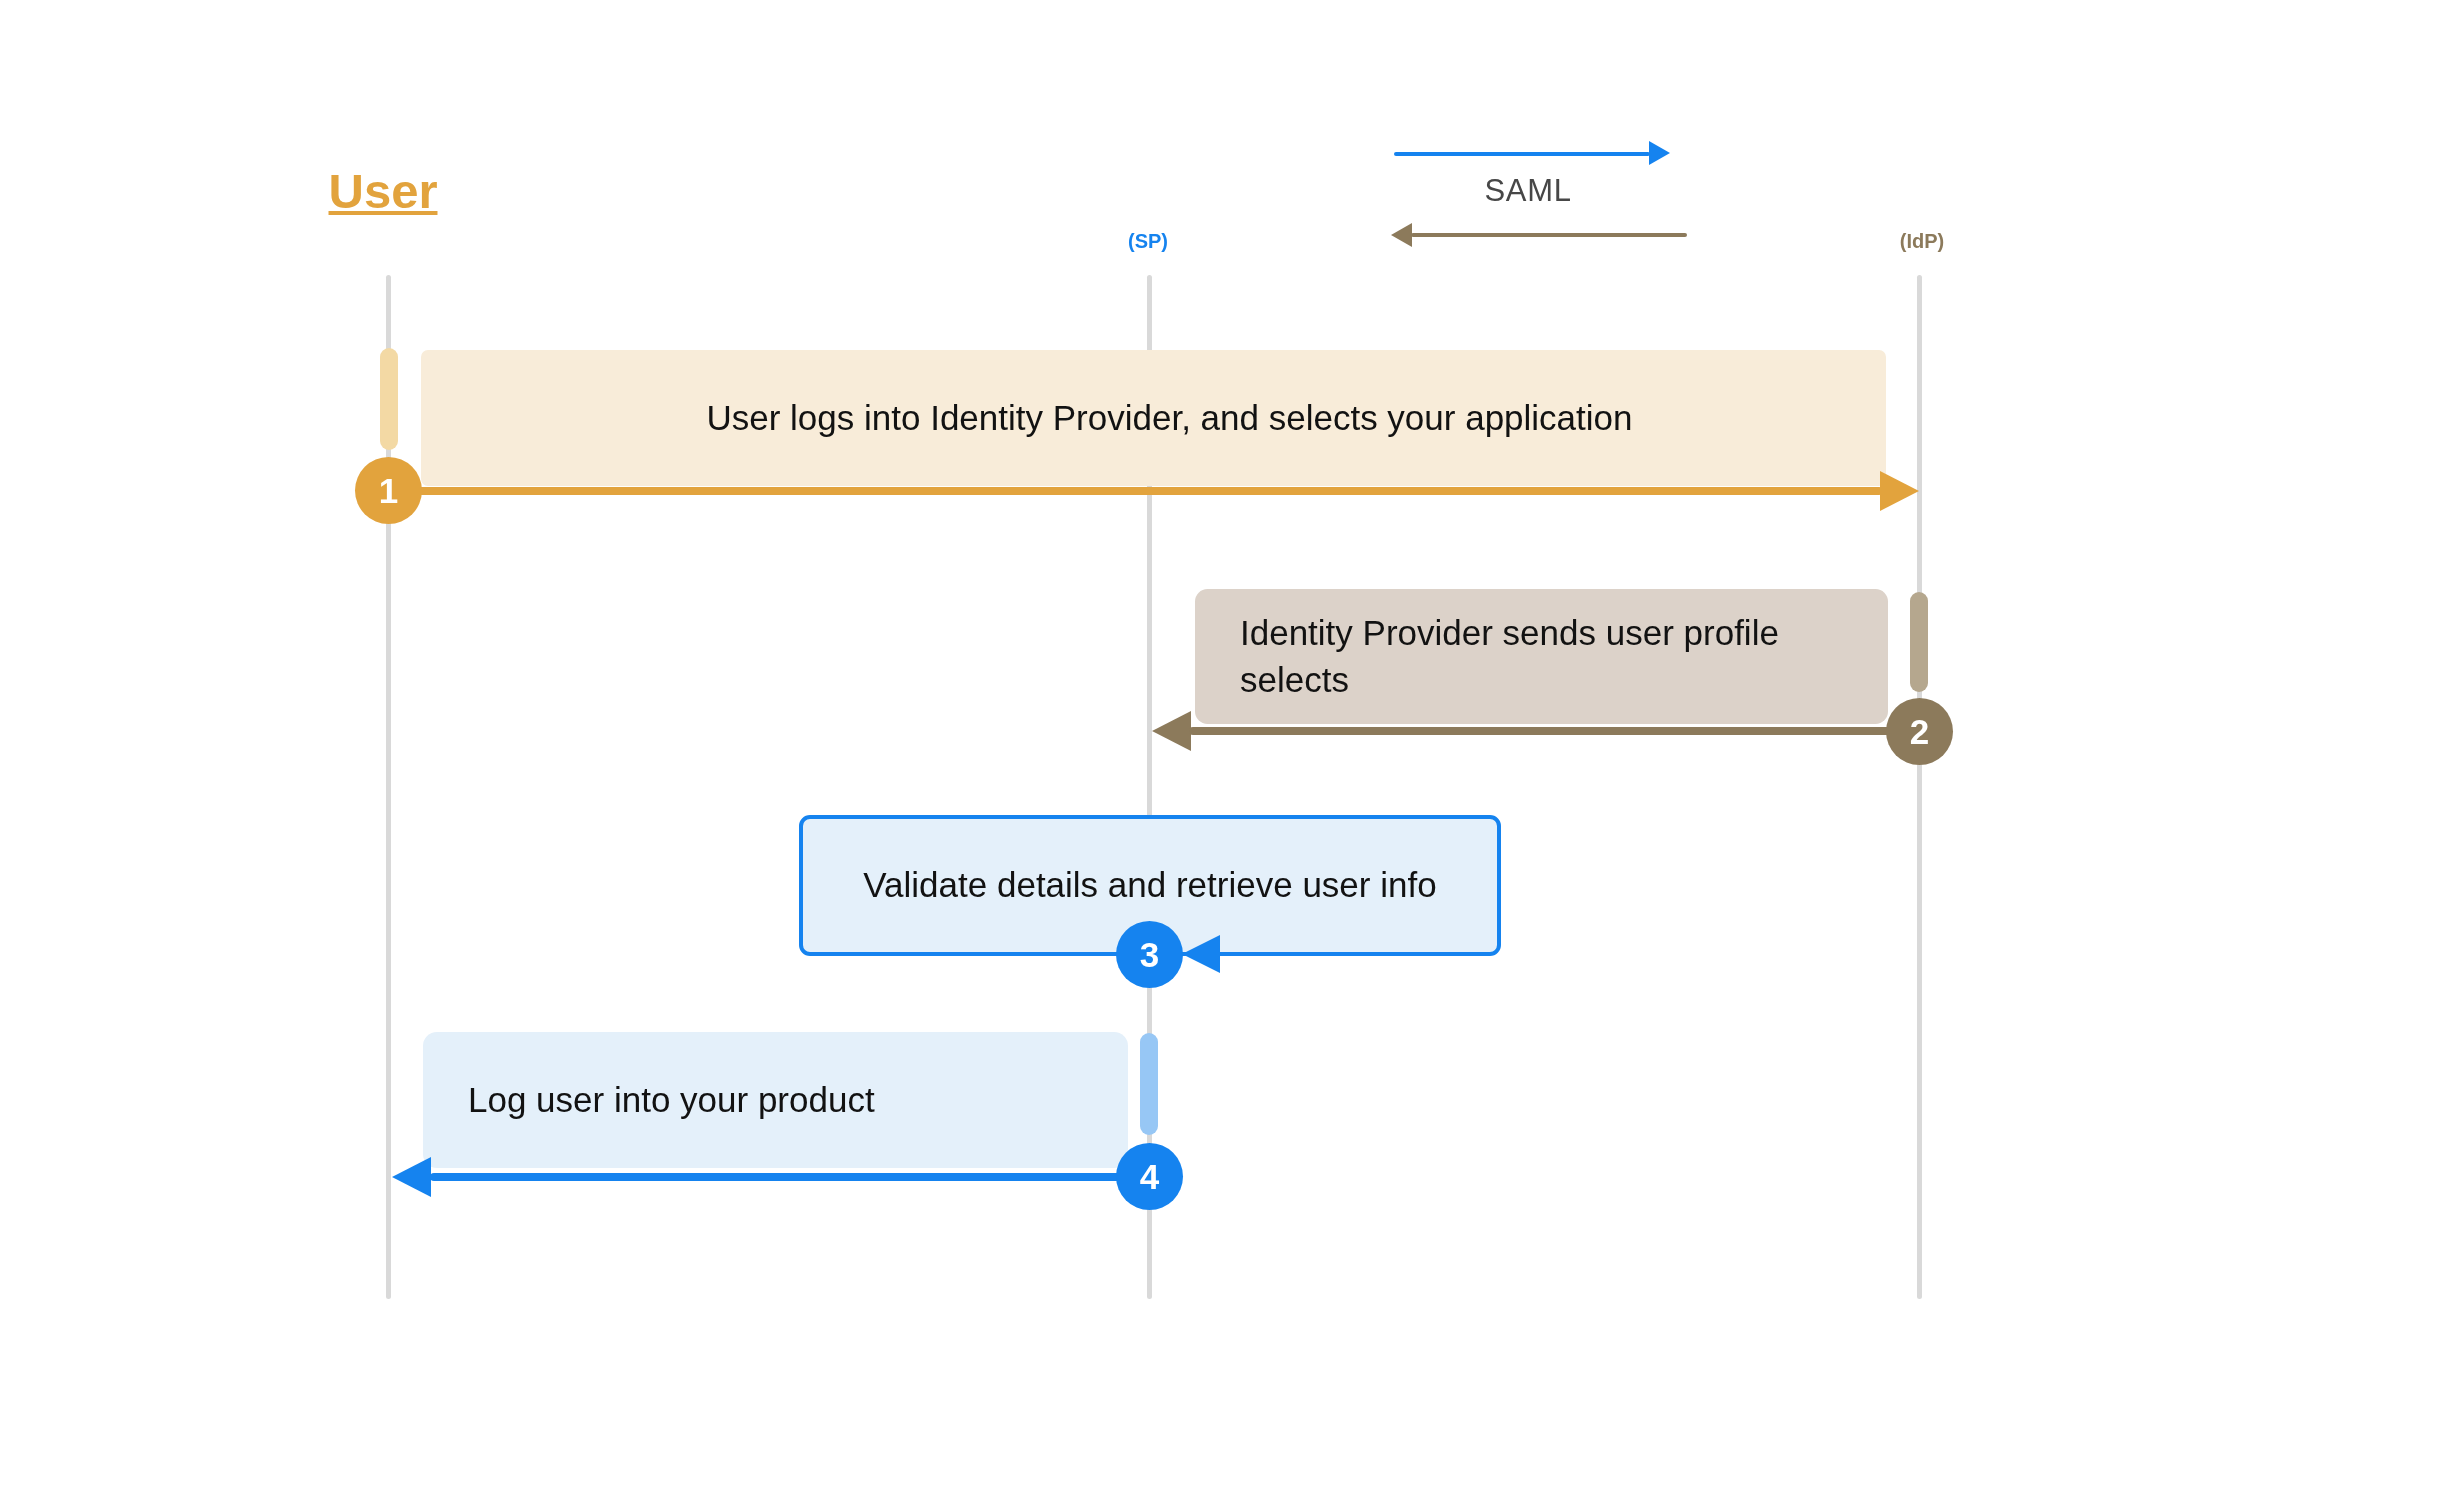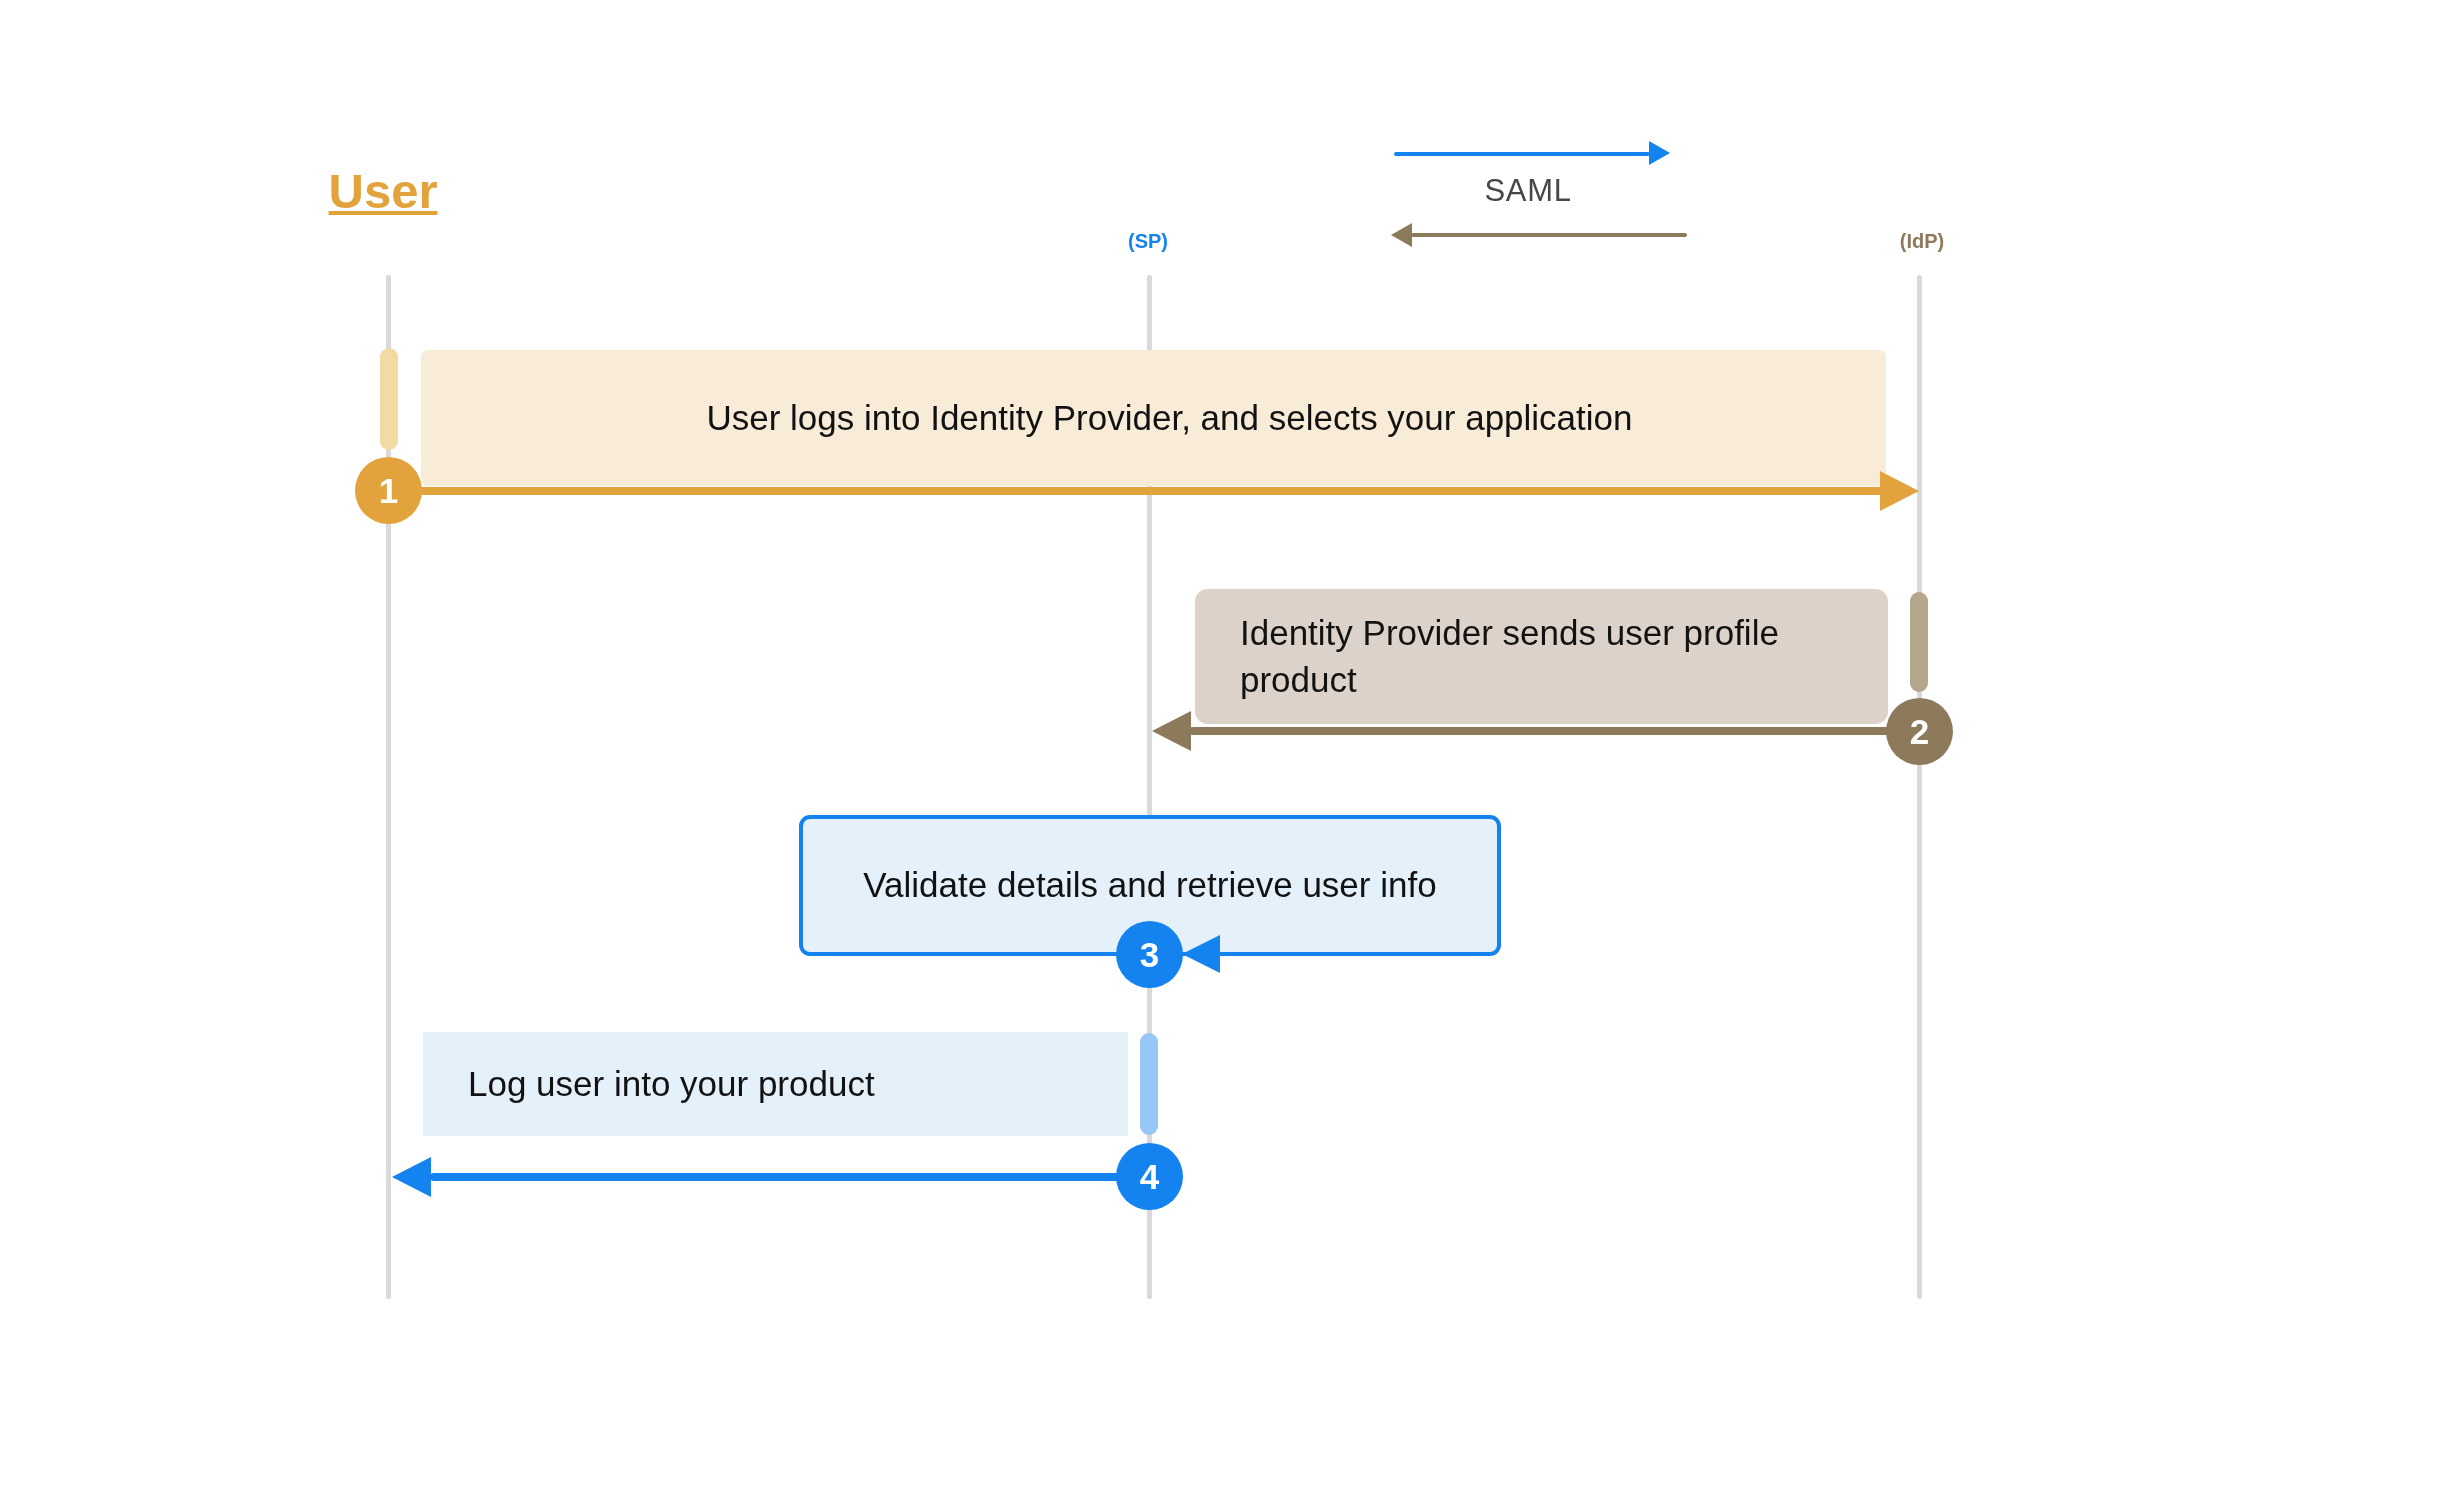--- a/index.html
+++ b/index.html
@@ -107,34 +107,34 @@
   <div class="msg-box box-center" style="left:421px;top:350px;width:1465px;height:136px;background:var(--cream);border-radius:7px;padding-left:32px;">
     <span class="line">User logs into Identity Provider, and selects your application</span>
   </div>
   <div class="arrow-line" style="left:389px;top:487px;width:1494px;background:var(--orange);"></div>
   <div class="arrow-head" style="left:1880px;top:471px;border-top:20px solid transparent;border-bottom:20px solid transparent;border-left:39px solid var(--orange);"></div>
   <div class="num-circle bg-orange" style="left:355px;top:457px;">1</div>
 
   <div class="activation" style="left:1910px;top:592px;height:100px;background:var(--taupe-dark);"></div>
   <div class="msg-box box-left" style="left:1195px;top:589px;width:693px;height:135px;background:var(--taupe);border-radius:12.5px;">
     <span class="line">Identity Provider sends user profile</span>
-    <span class="line">product</span>
+    <span class="line">selects</span>
   </div>
   <div class="arrow-head" style="left:1152px;top:711px;border-top:20px solid transparent;border-bottom:20px solid transparent;border-right:39px solid var(--brown);"></div>
   <div class="arrow-line" style="left:1189px;top:727px;width:730px;background:var(--brown);"></div>
   <div class="num-circle bg-brown" style="left:1886px;top:698px;">2</div>
 
   <div class="msg-box box-center" style="left:799px;top:815px;width:702px;height:141px;background:var(--blue-pale);border:4.2px solid var(--blue);border-radius:11px;">
     <span class="line">Validate details and retrieve user info</span>
   </div>
   <div class="arrow-head" style="left:1182px;top:935px;border-top:19.5px solid transparent;border-bottom:19.5px solid transparent;border-right:38px solid var(--blue);"></div>
   <div class="num-circle bg-blue" style="left:1116px;top:921px;">3</div>
 
   <div class="activation" style="left:1140px;top:1033px;height:102px;background:var(--blue-light);"></div>
-  <div class="msg-box box-left" style="left:423px;top:1032px;width:705px;height:104px;background:var(--blue-pale);border-radius:0;">
+  <div class="msg-box box-left" style="left:423px;top:1032px;width:705px;height:136px;background:var(--blue-pale);border-radius:14px;">
     <span class="line">Log user into your product</span>
   </div>
   <div class="arrow-head" style="left:392px;top:1157px;border-top:20px solid transparent;border-bottom:20px solid transparent;border-right:39px solid var(--blue);"></div>
   <div class="arrow-line" style="left:430px;top:1173px;width:719px;background:var(--blue);"></div>
   <div class="num-circle bg-blue" style="left:1116px;top:1143px;">4</div>
 
 </div>
 
 
 </body></html>

